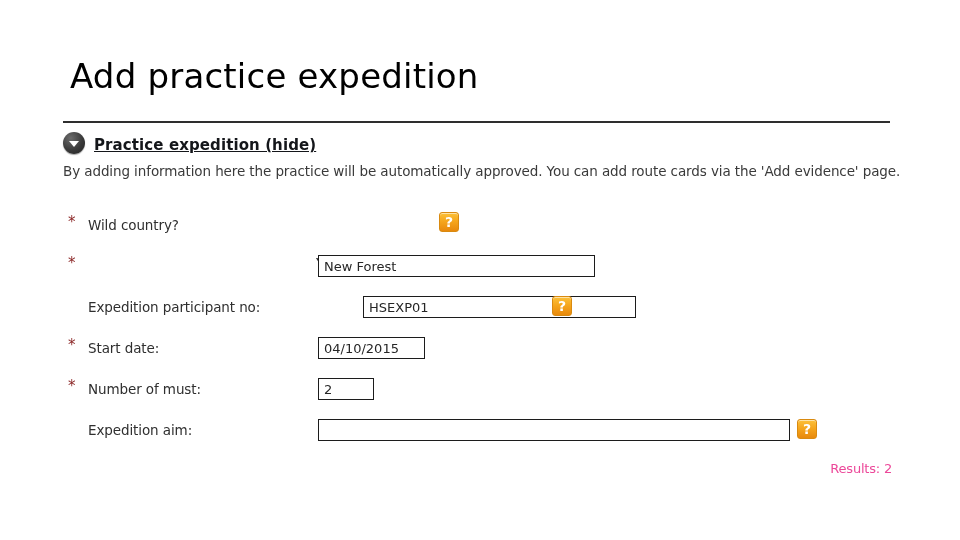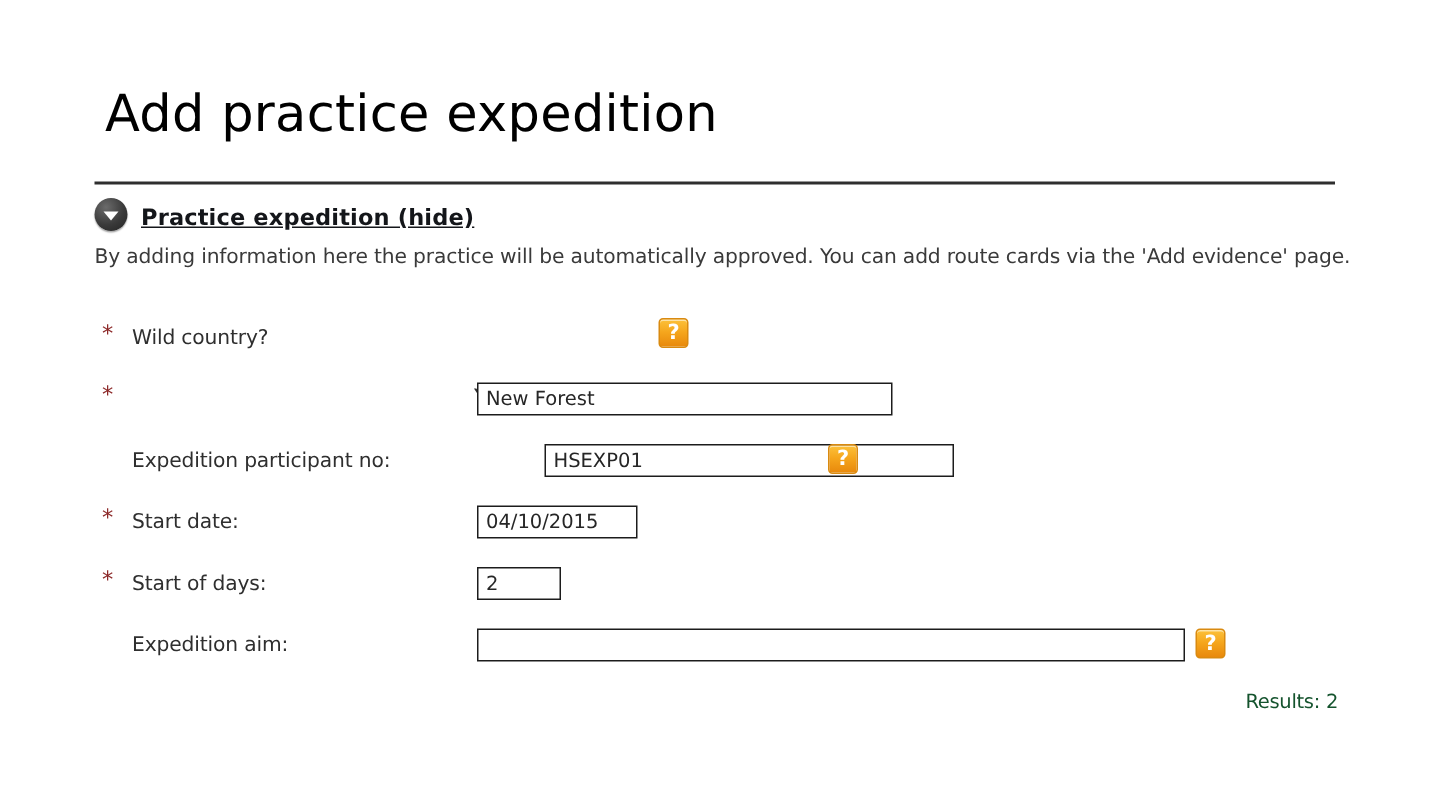--- a/index.html
+++ b/index.html
@@ -207,21 +207,21 @@
   .help.wild  { left: 376px; top: 4px; }
   .help.notif { left: 489px; top: 6px; }
   .help.aim   { left: 734px; top: 6px; }
 
   
   .results {
     position: absolute;
     right: 68px;
     top: 461px;
     font-size: 13px;
-    color: #14532d;
+    color: #ec4899;
     letter-spacing: -0.2px;
     white-space: nowrap;
   }
 </style>
 </head>
 <body>
 
 <div class="slide">
 
   <div class="page-title">Add practice expedition</div>
@@ -271,21 +271,21 @@
     </div>
 
     <div class="row">
       <span class="req-star">*</span>
       <span class="label">Start date:</span>
       <input class="txt date" type="text" value="04/10/2015" style="">
     </div>
 
     <div class="row">
       <span class="req-star">*</span>
-      <span class="label">Start of days:</span>
+      <span class="label">Number of must:</span>
       <input class="txt days" type="text" value="2" style="">
     </div>
 
     <div class="row">
       <span class="label">Expedition aim:</span>
       <input class="txt aim" type="text" value="" style="">
       <span class="help aim">?</span>
     </div>
 
   </div>

